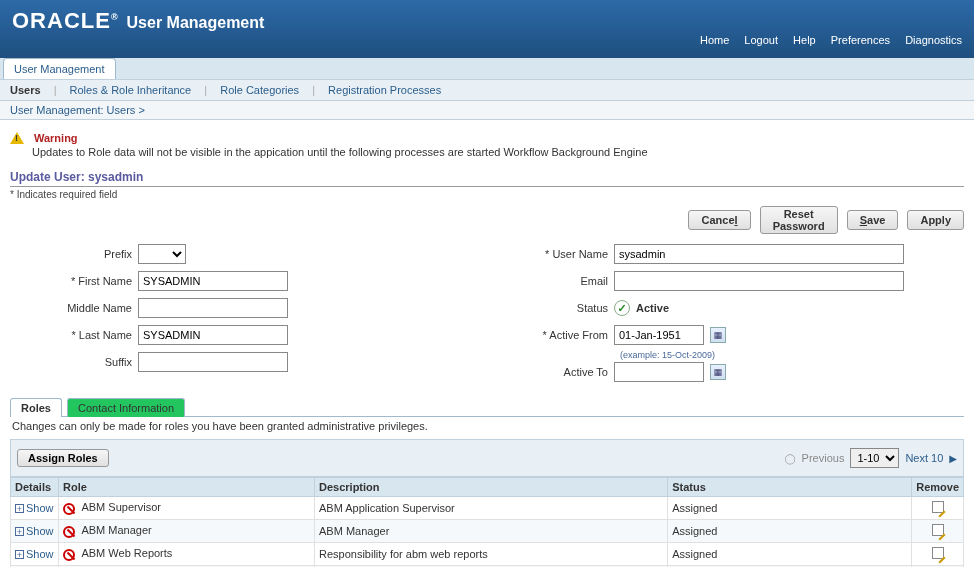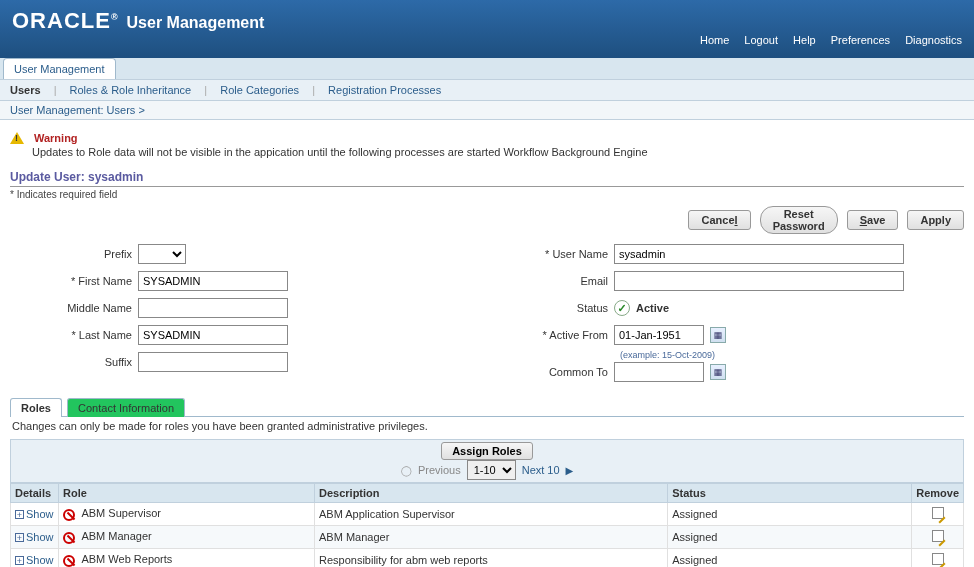--- a/index.html
+++ b/index.html
@@ -39,21 +39,21 @@
 .warning-title { font-weight: bold; color: #b22222; font-size: 11px; }
 .warning-msg { margin-left: 22px; font-size: 11px; color: #333; padding: 2px 0; }
 
 
 .sect-head { font-weight: bold; color: #5a5aa0; border-bottom: 1px solid #999; padding-bottom: 2px; margin-bottom: 2px; font-size: 12px; }
 .req-note { font-size: 10px; color: #444; margin-bottom: 6px; }
 
 
 .btn-row { text-align: right; margin-bottom: 8px; }
 .obtn { display: inline-block; background: linear-gradient(to bottom, #f6f6f6, #e0e0e0); border: 1px solid #999; border-radius: 3px; padding: 3px 12px; font-size: 11px; font-weight: bold; color: #333; cursor: pointer; margin-left: 6px; vertical-align: middle; }
-.obtn-tall { padding: 1px 12px; line-height: 12px; border-radius: 13px; }
+.obtn-tall { padding: 1px 12px; line-height: 12px; }
 .obtn u { text-decoration: underline; }
 
 
 .form-cols { display: flex; gap: 40px; }
 .form-col { }
 .frow { display: flex; align-items: center; margin-bottom: 3px; min-height: 24px; }
 .flabel { width: 128px; text-align: right; padding-right: 6px; font-size: 11px; }
 .req { color: #333; }
 .ftext { width: 150px; height: 20px; border: 1px solid #888; padding: 1px 4px; font-size: 11px; }
 .fsel { width: 48px; height: 20px; border: 1px solid #888; background: #fff; }
@@ -64,21 +64,21 @@
 .hint { font-size: 9px; color: #4a6a9a; margin-left: 134px; }
 .cal-icon { display: inline-flex; width: 16px; height: 16px; border: 1px solid #8aa; background: linear-gradient(to bottom, #e8f0ff, #d0e0f0); align-items: center; justify-content: center; font-size: 9px; color: #336; cursor: pointer; }
 
 
 .subtabs { margin-top: 10px; border-bottom: 1px solid #a0b9cc; }
 .subtab { display: inline-block; padding: 3px 10px; border: 1px solid #a0b9cc; border-bottom: none; border-radius: 3px 3px 0 0; background: #22c55e; font-size: 11px; cursor: pointer; margin-right: 2px; position: relative; top: 1px; }
 .subtab.active { background: #fff; font-weight: bold; }
 .subnote { font-size: 11px; padding: 3px 2px; }
 
 
-.tbl-bar { display: flex; align-items: center; justify-content: space-between; background: #e8f0f6; border: 1px solid #c0d0dd; padding: 2px 6px; margin-top: 4px; flex-direction: column; }
+.tbl-bar { display: flex; align-items: center; justify-content: space-between; background: #e8f0f6; border: 1px solid #c0d0dd; padding: 8px 6px; margin-top: 4px; }
 .tbl-bar-l { }
 .obtn-sm { background: linear-gradient(to bottom, #f6f6f6, #e0e0e0); border: 1px solid #999; border-radius: 3px; padding: 2px 10px; font-size: 11px; font-weight: bold; cursor: pointer; }
 .tbl-bar-r { display: flex; align-items: center; gap: 6px; font-size: 11px; }
 .nav-arrow { color: #999; font-size: 10px; }
 .nav-sel { height: 20px; border: 1px solid #888; font-size: 11px; padding: 0 2px; }
 
 
 table.dt { width: 100%; border-collapse: collapse; font-size: 11px; }
 table.dt th { background: #d8e6ef; border: 1px solid #c0d0dd; padding: 3px 4px; text-align: left; font-weight: bold; }
 table.dt td { border: 1px solid #e0e0e0; padding: 3px 4px; vertical-align: middle; }
@@ -189,21 +189,21 @@
       </div>
       <div class="frow">
         <div class="flabel"><span class="req">* </span><span>Active From</span></div>
         <div class="fval-w">
           <input class="ftext ftext-s" value="01-Jan-1951" style="">
           <span class="cal-icon">▦</span>
         </div>
       </div>
       <div class="hint">(example: 15-Oct-2009)</div>
       <div class="frow">
-        <div class="flabel">Common To</div>
+        <div class="flabel">Active To</div>
         <div class="fval-w">
           <input class="ftext ftext-s" value="" style="">
           <span class="cal-icon">▦</span>
         </div>
       </div>
     </div>
   </div>
 
   <div class="subtabs">
     <span class="subtab active">Roles</span>

